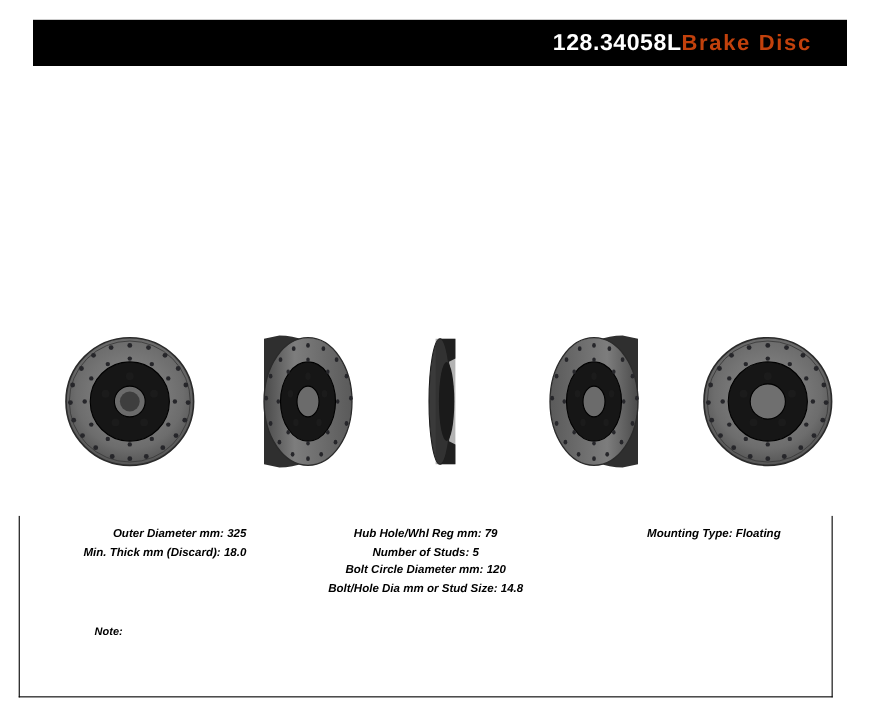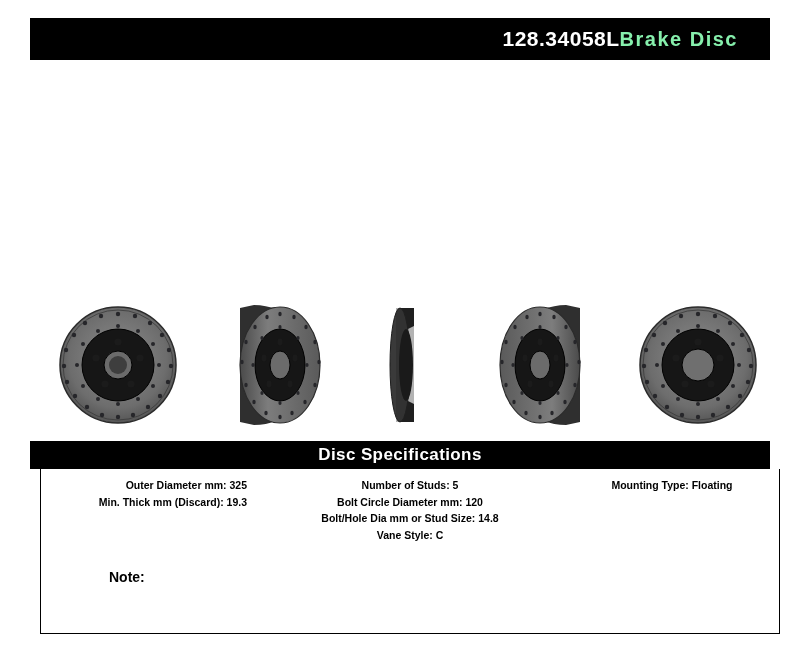--- a/index.html
+++ b/index.html
@@ -41,21 +41,21 @@
   .part-number {
     font-size: 21px;
     font-weight: bold;
     letter-spacing: 0.5px;
     color: #ffffff;
   }
   .header-title {
     font-size: 20px;
     font-weight: bold;
     letter-spacing: 1.5px;
-    color: #86efac;
+    color: #c2410c;
     padding-right: 18px;
   }
 
   
   .rotor-strip {
     position: absolute;
     left: 30px;
     top: 290px;
     width: 740px;
     height: 150px;
@@ -75,27 +75,28 @@
     background: #000000;
     color: #ffffff;
     text-align: center;
     font-size: 17px;
     font-weight: bold;
     line-height: 28px;
     letter-spacing: 0.4px;
   }
   .spec-body {
     position: absolute;
-    left: 40px;
+    left: 17px;
     top: 469px;
     width: 740px;
     height: 165px;
     border: 1px solid #000000;
     border-top: none;
     box-sizing: border-box;
+    font-style: italic;
   }
   .spec-cols {
     position: absolute;
     left: 0; top: 8px;
     width: 100%;
     display: flex;
   }
   .col {
     box-sizing: border-box;
   }
@@ -110,21 +111,21 @@
     white-space: nowrap;
   }
   .col-left .spec-line { text-align: right; padding-right: 8px; }
   .col-mid .spec-line { text-align: center; }
   .col-right .spec-line { text-align: center; }
 
   .note {
     position: absolute;
     left: 68px;
     top: 100px;
-    font-size: 14px;
+    font-size: 10px;
     font-weight: bold;
   }
 </style>
 </head>
 <body>
 
 <div class="sheet">
 
   <div class="header">
     <span class="part-number">128.34058L</span>
@@ -339,35 +340,34 @@
         <circle cx="80" cy="114" r="2.0"></circle>
           <circle cx="60" cy="109" r="2.0"></circle>
           <circle cx="45" cy="96" r="2.0"></circle>
         <circle cx="39" cy="75" r="2.0"></circle>
           <circle cx="45" cy="54" r="2.0"></circle>
           <circle cx="60" cy="41" r="2.0"></circle>
       </g>
     </svg>
   </div>
 
-  <div class="spec-header">Disc Specifications</div>
 
   <div class="spec-body">
     <div class="spec-cols">
 
       <div class="col col-left">
         <div class="spec-line">Outer Diameter mm: 325</div>
-        <div class="spec-line">Min. Thick mm (Discard): 19.3</div>
+        <div class="spec-line">Min. Thick mm (Discard): 18.0</div>
       </div>
 
       <div class="col col-mid">
+        <div class="spec-line">Hub Hole/Whl Reg mm: 79</div>
         <div class="spec-line">Number of Studs: 5</div>
         <div class="spec-line">Bolt Circle Diameter mm: 120</div>
         <div class="spec-line">Bolt/Hole Dia mm or Stud Size: 14.8</div>
-        <div class="spec-line">Vane Style: C</div>
       </div>
 
       <div class="col col-right">
         <div class="spec-line">Mounting Type: Floating</div>
       </div>
 
     </div>
 
     <div class="note">Note:</div>
   </div>

